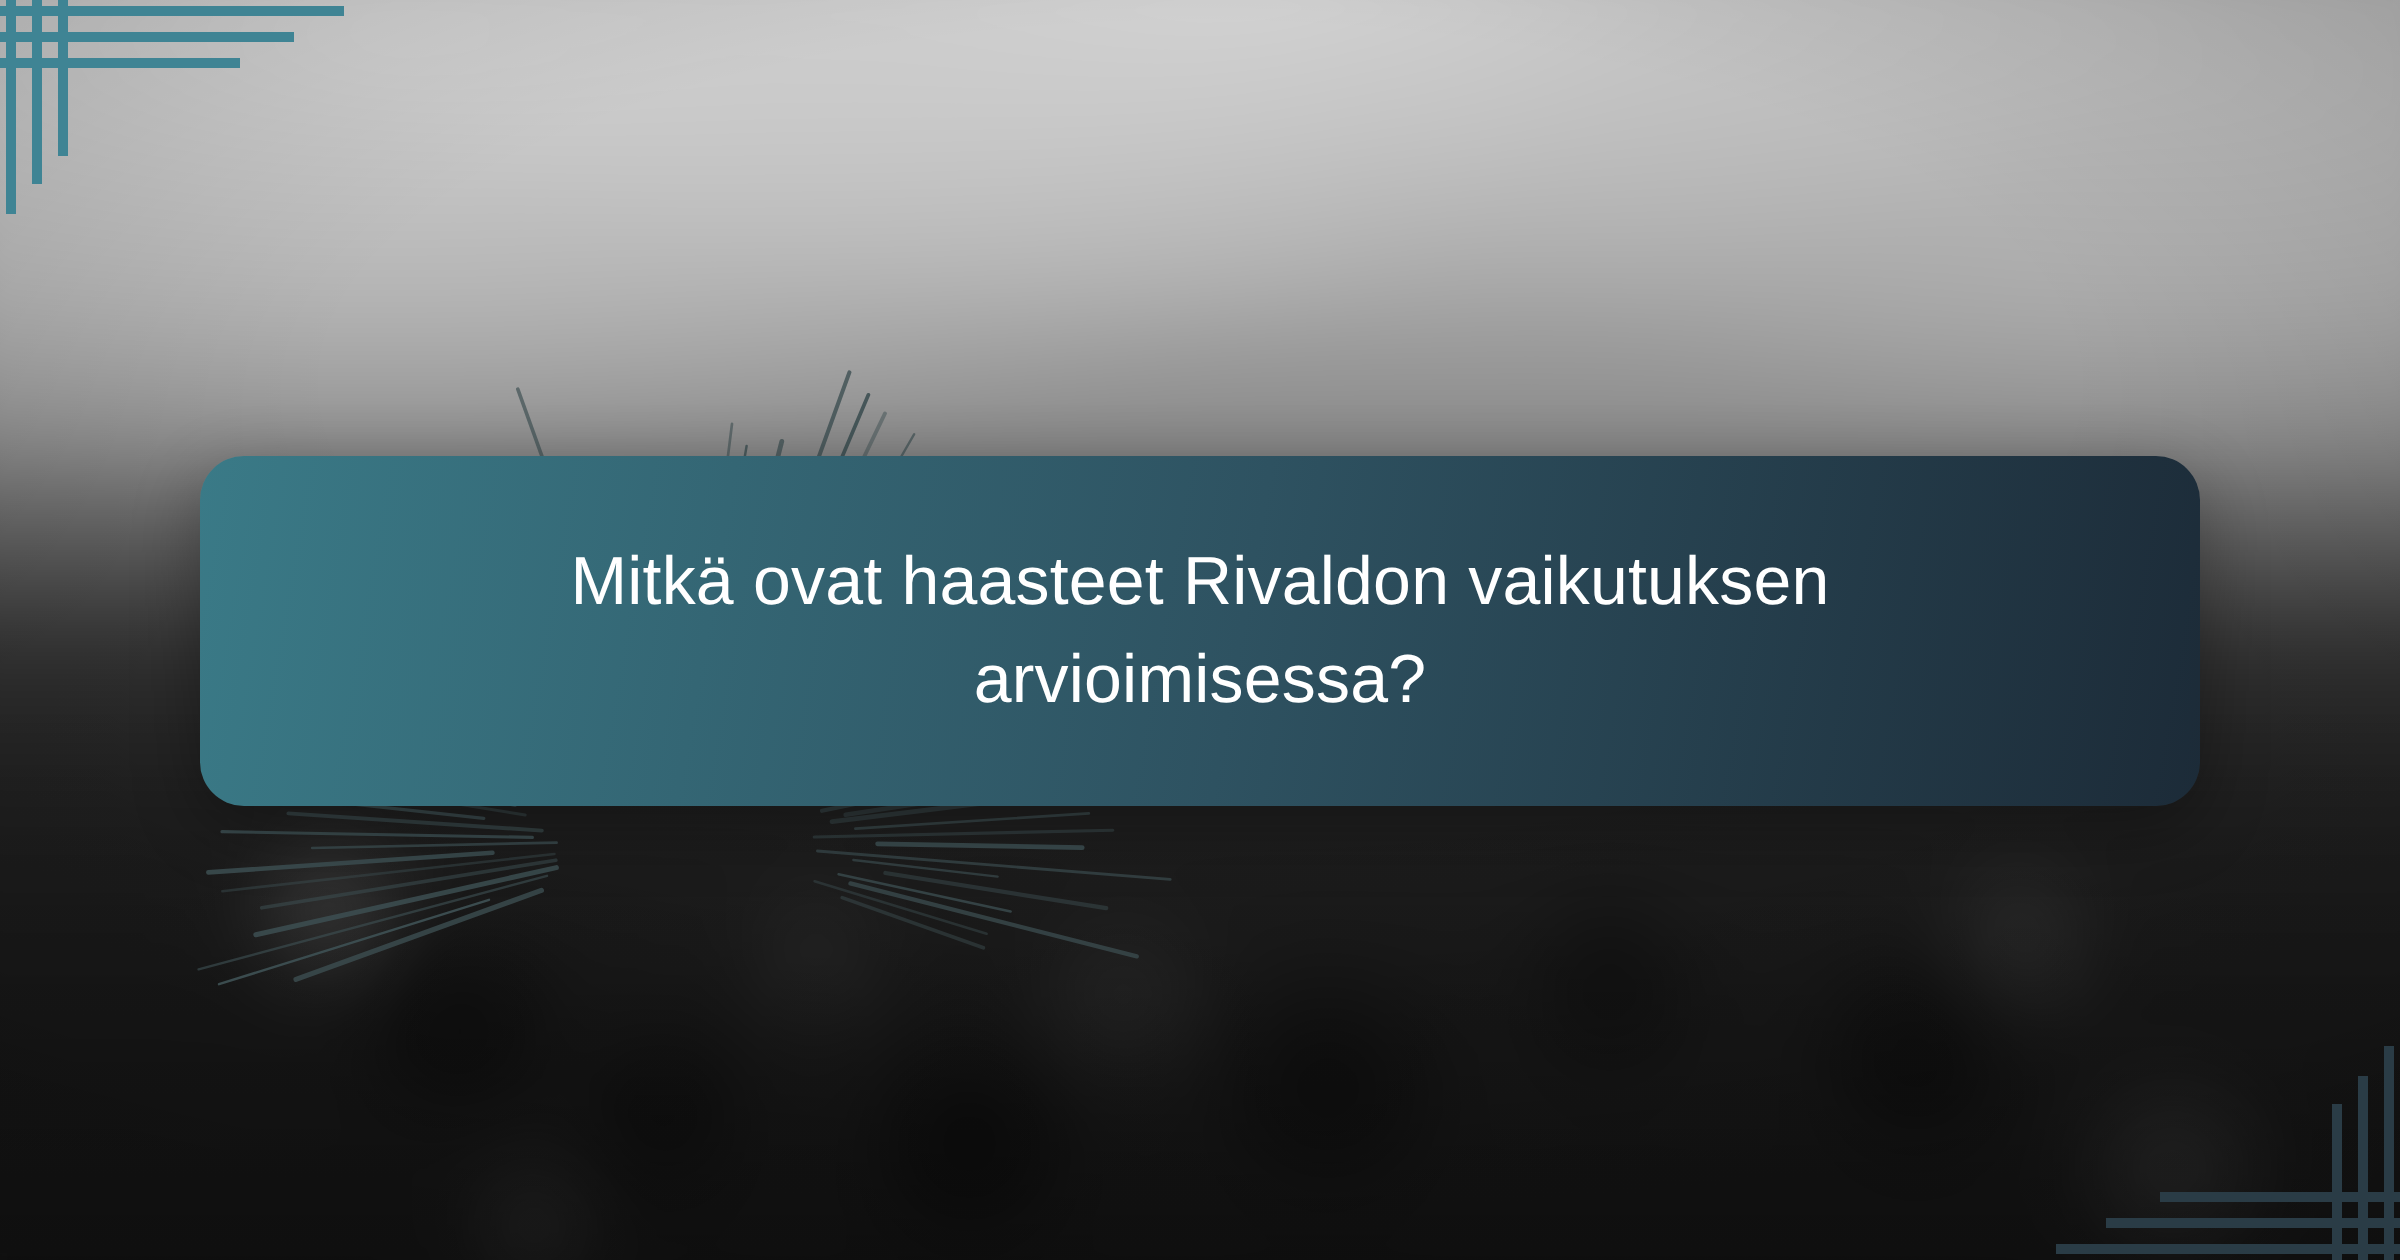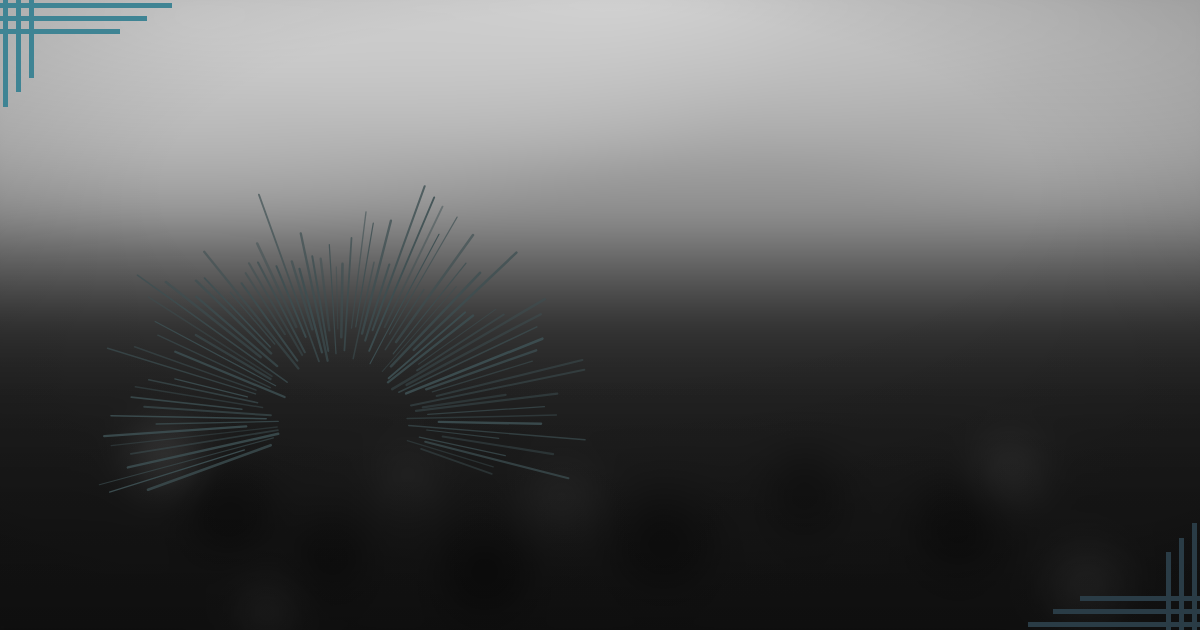--- a/index.html
+++ b/index.html
@@ -249,14 +249,17 @@
 
   <div class="corner-br">
     <span class="bar-h h1" style="background: rgb(42, 60, 70);"></span>
     <span class="bar-h h2" style="background: rgb(42, 60, 70);"></span>
     <span class="bar-h h3" style="background: rgb(42, 60, 70);"></span>
     <span class="bar-v v1" style="background: rgb(42, 60, 70);"></span>
     <span class="bar-v v2" style="background: rgb(42, 60, 70);"></span>
     <span class="bar-v v3" style="background: rgb(42, 60, 70);"></span>
   </div>
 
+  <div class="title-card" style="background: linear-gradient(100deg, rgb(58, 122, 135) 0%, rgb(46, 82, 97) 52%, rgb(28, 43, 56) 100%); border-radius: 22px;">
+    <h1 class="title-text" style="color: rgb(255, 255, 255);">Mitkä ovat haasteet Rivaldon vaikutuksen arvioimisessa?</h1>
+  </div>
 
 </div>
 
 </body></html>

